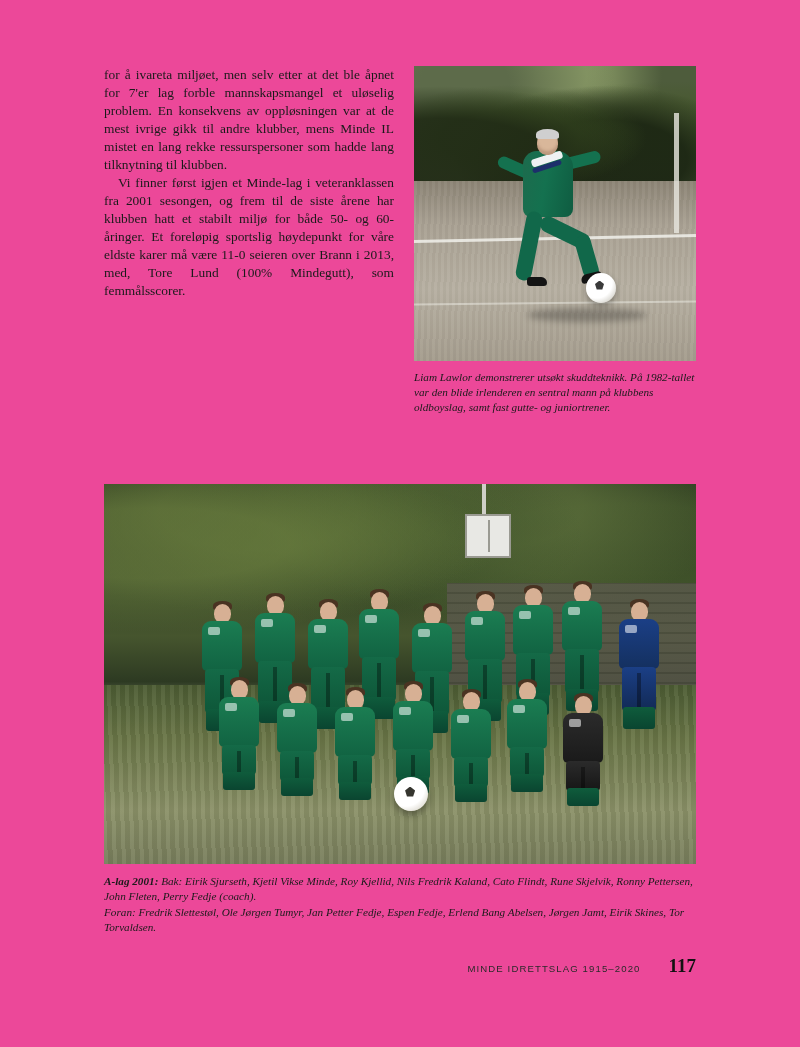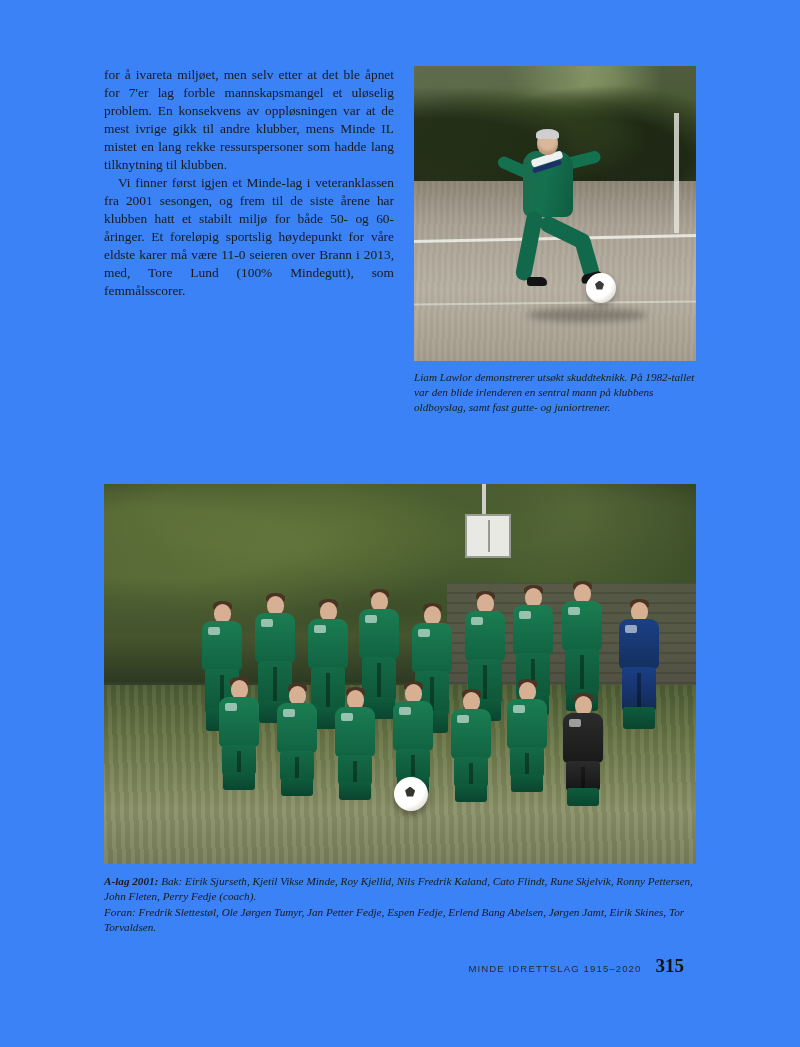--- a/index.html
+++ b/index.html
@@ -13,21 +13,21 @@
     position: relative;
     font-family: "Liberation Serif", serif;
     color: #1a1a1a;
     overflow: hidden;
   }
   .page {
     position: absolute;
     left: 0; top: 0;
     width: 800px;
     height: 1047px;
-    background: #3b82f6;
+    background: #ec4899;
   }
 
   
   .top-block {
     position: absolute;
     left: 104px;
     top: 66px;
     width: 592px;
   }
   .text-col {
@@ -92,28 +92,28 @@
     line-height: 1.38;
   }
   .caption-team .lead {
     font-weight: bold;
     font-style: italic;
   }
 
   
   .footer {
     position: absolute;
-    left: 92px;
+    left: 104px;
     top: 955px;
     width: 592px;
     text-align: right;
     display: flex;
     justify-content: flex-end;
     align-items: baseline;
-    gap: 14px;
+    gap: 28px;
   }
   .footer-text {
     font-family: "Liberation Sans", sans-serif;
     font-size: 9.6px;
     letter-spacing: 1.1px;
     color: #2a2a2a;
   }
   .folio {
     font-family: "Liberation Serif", serif;
     font-size: 19px;
@@ -504,16 +504,16 @@
     </div>
 
     <div class="caption-team">
       <span class="lead">A-lag 2001:</span><span> Bak: Eirik Sjurseth, Kjetil Vikse Minde, Roy Kjellid, Nils Fredrik Kaland, Cato Flindt, Rune Skjelvik, Ronny Pettersen, John Fleten, Perry Fedje (coach).</span><br>
       <span>Foran: Fredrik Slettestøl, Ole Jørgen Tumyr, Jan Petter Fedje, Espen Fedje, Erlend Bang Abelsen, Jørgen Jamt, Eirik Skines, Tor Torvaldsen.</span>
     </div>
   </div>
 
   <div class="footer">
     <span class="footer-text">MINDE IDRETTSLAG 1915–2020</span>
-    <span class="folio">315</span>
+    <span class="folio">117</span>
   </div>
 
 </div>
 
 </body></html>

